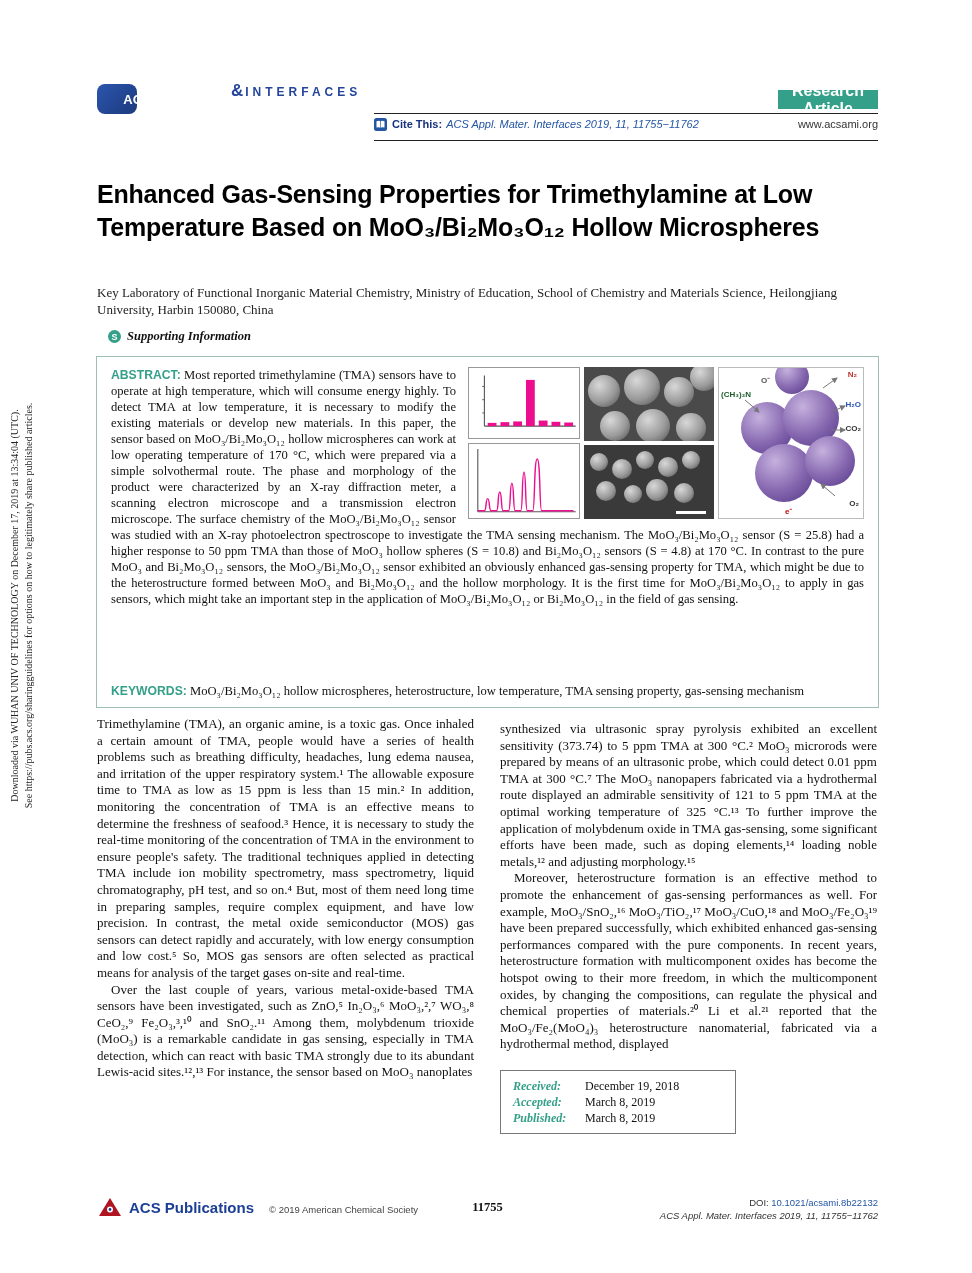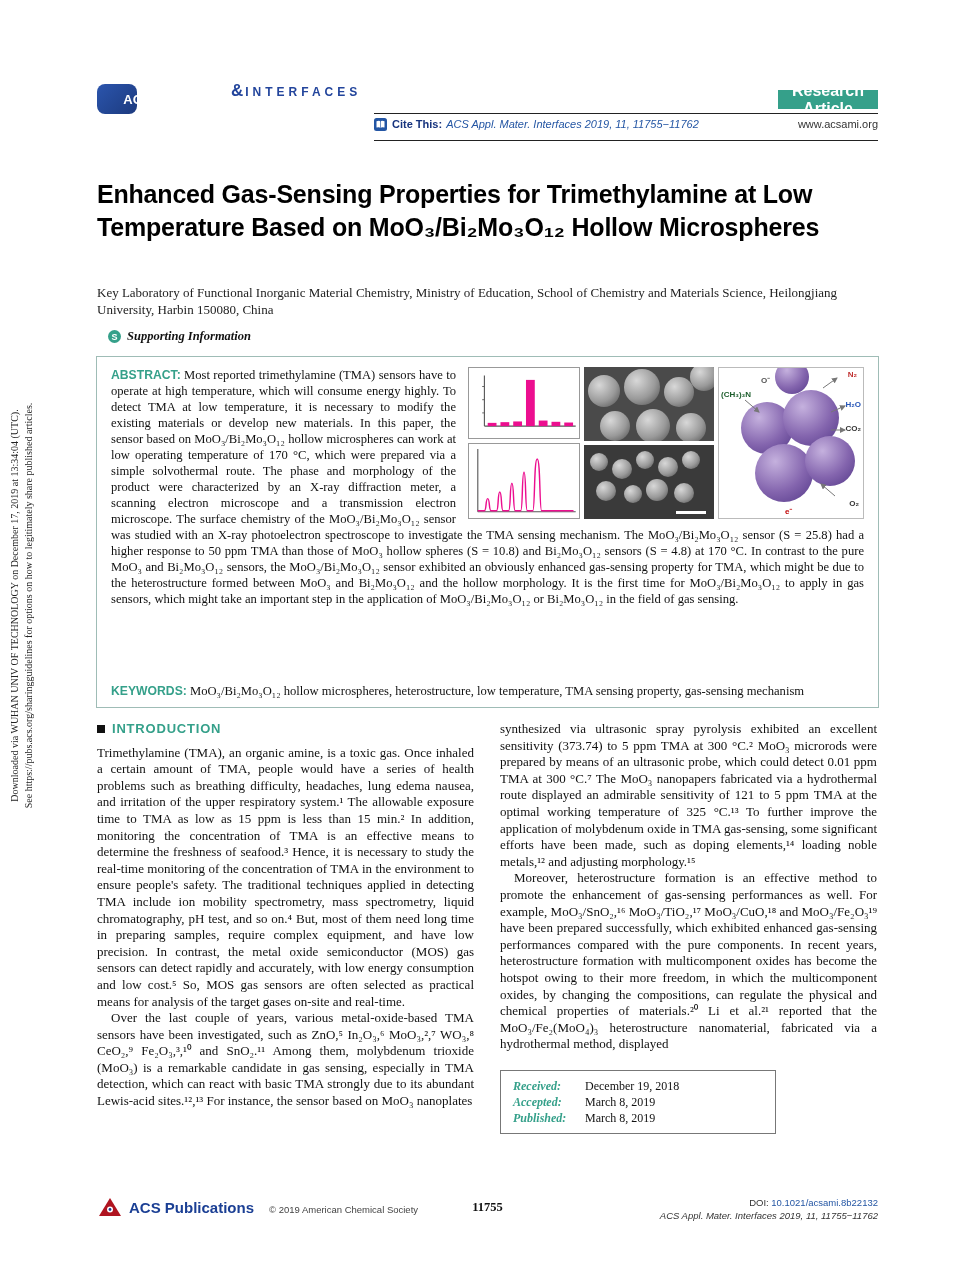--- a/index.html
+++ b/index.html
@@ -83,21 +83,21 @@
   
   .body-cols { position:absolute; left:97px; top:716px; width:781px; display:flex; gap:26px; }
   .col { width:377px; font-size:13px; line-height:16.6px; text-align:justify; }
   .intro-heading { font-family:"Liberation Sans", sans-serif; font-size:13px; font-weight:bold;
                    color:#35a08a; letter-spacing:.8px; margin:5px 0 7px 0; display:flex; align-items:center; }
   .sq { width:8px; height:8px; background:#111; display:inline-block; margin-right:7px; }
   .para { margin:0; }
   .para + .para { text-indent:14px; }
   .col-right .para:first-child { margin-top:5px; }
 
-  .dates-box { margin-top:17px; width:276px; border:1px solid #777; padding:7px 10px 7px 12px; }
+  .dates-box { margin-top:17px; width:236px; border:1px solid #777; padding:7px 10px 7px 12px; }
   .date-row { font-size:12px; line-height:16px; display:flex; }
   .date-label { font-weight:bold; font-style:italic; color:#35a08a; width:72px; flex:0 0 auto; }
   .date-value { color:#111; }
 
   
   .footer { position:absolute; left:97px; top:1192px; width:781px; height:44px;
             font-family:"Liberation Sans", sans-serif; }
   .pub-logo { position:absolute; left:0; top:4px; display:flex; align-items:center; }
   .pub-logo-name { margin-left:6px; font-size:15px; font-weight:bold; color:#1b3f94; }
   .copyright { position:absolute; left:172px; top:12px; font-size:9.5px; color:#444; }
@@ -235,24 +235,20 @@
       <span>Most reported trimethylamine (TMA) sensors have to operate at high temperature, which will consume energy highly. To detect TMA at low temperature, it is necessary to modify the existing materials or develop new materials. In this paper, the sensor based on MoO₃/Bi₂Mo₃O₁₂ hollow microspheres can work at low operating temperature of 170 °C, which were prepared via a simple solvothermal route. The phase and morphology of the product were characterized by an X-ray diffraction meter, a scanning electron microscope and a transmission electron microscope. The surface chemistry of the MoO₃/Bi₂Mo₃O₁₂ sensor was studied with an X-ray photoelectron spectroscope to investigate the TMA sensing mechanism. The MoO₃/Bi₂Mo₃O₁₂ sensor (S = 25.8) had a higher response to 50 ppm TMA than those of MoO₃ hollow spheres (S = 10.8) and Bi₂Mo₃O₁₂ sensors (S = 4.8) at 170 °C. In contrast to the pure MoO₃ and Bi₂Mo₃O₁₂ sensors, the MoO₃/Bi₂Mo₃O₁₂ sensor exhibited an obviously enhanced gas-sensing property for TMA, which might be due to the heterostructure formed between MoO₃ and Bi₂Mo₃O₁₂ and the hollow morphology. It is the first time for MoO₃/Bi₂Mo₃O₁₂ to apply in gas sensors, which might take an important step in the application of MoO₃/Bi₂Mo₃O₁₂ or Bi₂Mo₃O₁₂ in the field of gas sensing.</span>
     </div>
     <div class="keywords-row">
       <span class="keywords-label">KEYWORDS:</span>
       <span class="keywords-text">MoO₃/Bi₂Mo₃O₁₂ hollow microspheres, heterostructure, low temperature, TMA sensing property, gas-sensing mechanism</span>
     </div>
   </div>
 
   <div class="body-cols">
     <div class="col col-left">
-      <div class="intro-heading">
-        <span class="sq"></span>
-        <span>INTRODUCTION</span>
-      </div>
       <p class="para">Trimethylamine (TMA), an organic amine, is a toxic gas. Once inhaled a certain amount of TMA, people would have a series of health problems such as breathing difficulty, headaches, lung edema nausea, and irritation of the upper respiratory system.¹ The allowable exposure time to TMA as low as 15 ppm is less than 15 min.² In addition, monitoring the concentration of TMA is an effective means to determine the freshness of seafood.³ Hence, it is necessary to study the real-time monitoring of the concentration of TMA in the environment to ensure people's safety. The traditional techniques applied in detecting TMA include ion mobility spectrometry, mass spectrometry, liquid chromatography, pH test, and so on.⁴ But, most of them need long time in preparing samples, require complex equipment, and have low precision. In contrast, the metal oxide semiconductor (MOS) gas sensors can detect rapidly and accurately, with low energy consumption and low cost.⁵ So, MOS gas sensors are often selected as practical means for analysis of the target gases on-site and real-time.</p>
       <p class="para">Over the last couple of years, various metal-oxide-based TMA sensors have been investigated, such as ZnO,⁵ In₂O₃,⁶ MoO₃,²,⁷ WO₃,⁸ CeO₂,⁹ Fe₂O₃,³,¹⁰ and SnO₂.¹¹ Among them, molybdenum trioxide (MoO₃) is a remarkable candidate in gas sensing, especially in TMA detection, which can react with basic TMA strongly due to its abundant Lewis-acid sites.¹²,¹³ For instance, the sensor based on MoO₃ nanoplates</p>
     </div>
     <div class="col col-right">
       <p class="para">synthesized via ultrasonic spray pyrolysis exhibited an excellent sensitivity (373.74) to 5 ppm TMA at 300 °C.² MoO₃ microrods were prepared by means of an ultrasonic probe, which could detect 0.01 ppm TMA at 300 °C.⁷ The MoO₃ nanopapers fabricated via a hydrothermal route displayed an admirable sensitivity of 121 to 5 ppm TMA at the optimal working temperature of 325 °C.¹³ To further improve the application of molybdenum oxide in TMA gas-sensing, some significant efforts have been made, such as doping elements,¹⁴ loading noble metals,¹² and adjusting morphology.¹⁵</p>
       <p class="para">Moreover, heterostructure formation is an effective method to promote the enhancement of gas-sensing performances as well. For example, MoO₃/SnO₂,¹⁶ MoO₃/TiO₂,¹⁷ MoO₃/CuO,¹⁸ and MoO₃/Fe₂O₃¹⁹ have been prepared successfully, which exhibited enhanced gas-sensing performances compared with the pure components. In recent years, heterostructure formation with multicomponent oxides has become the hotspot owing to their more freedom, in which the multicomponent oxides, by changing the compositions, can regulate the physical and chemical properties of materials.²⁰ Li et al.²¹ reported that the MoO₃/Fe₂(MoO₄)₃ heterostructure nanomaterial, fabricated via a hydrothermal method, displayed</p>
       <div class="dates-box">
         <div class="date-row">
           <span class="date-label">Received:</span>
           <span class="date-value">December 19, 2018</span>

